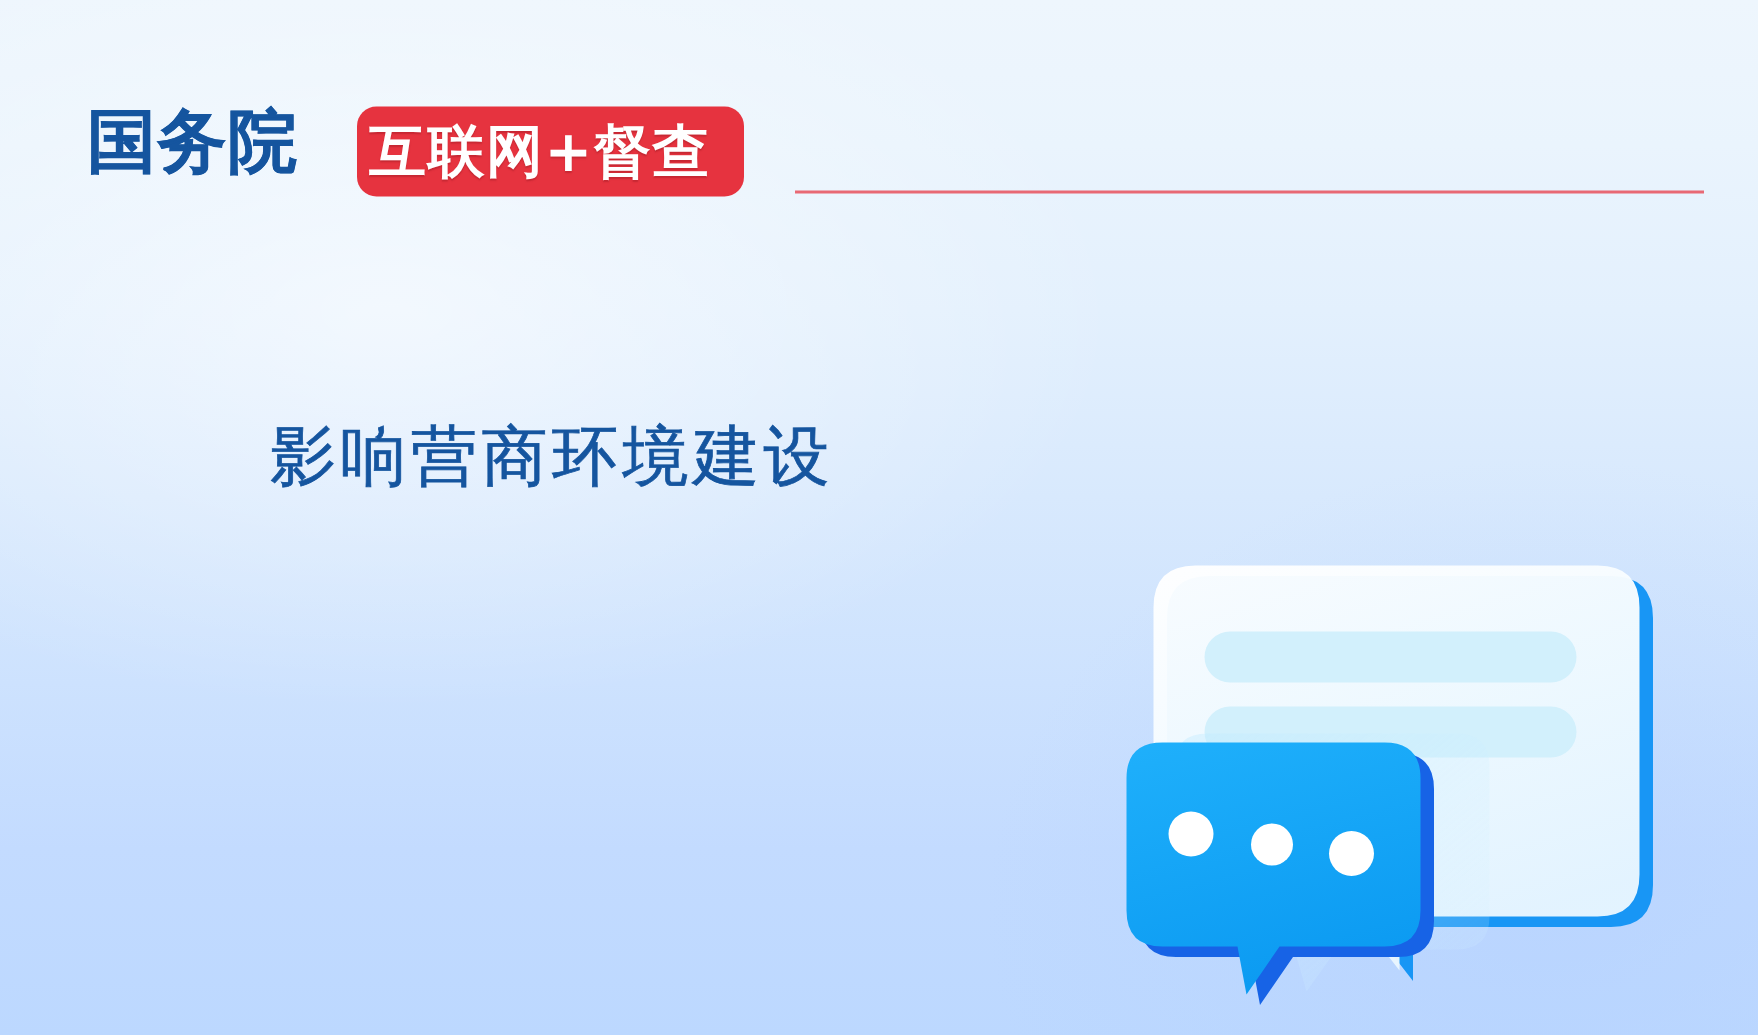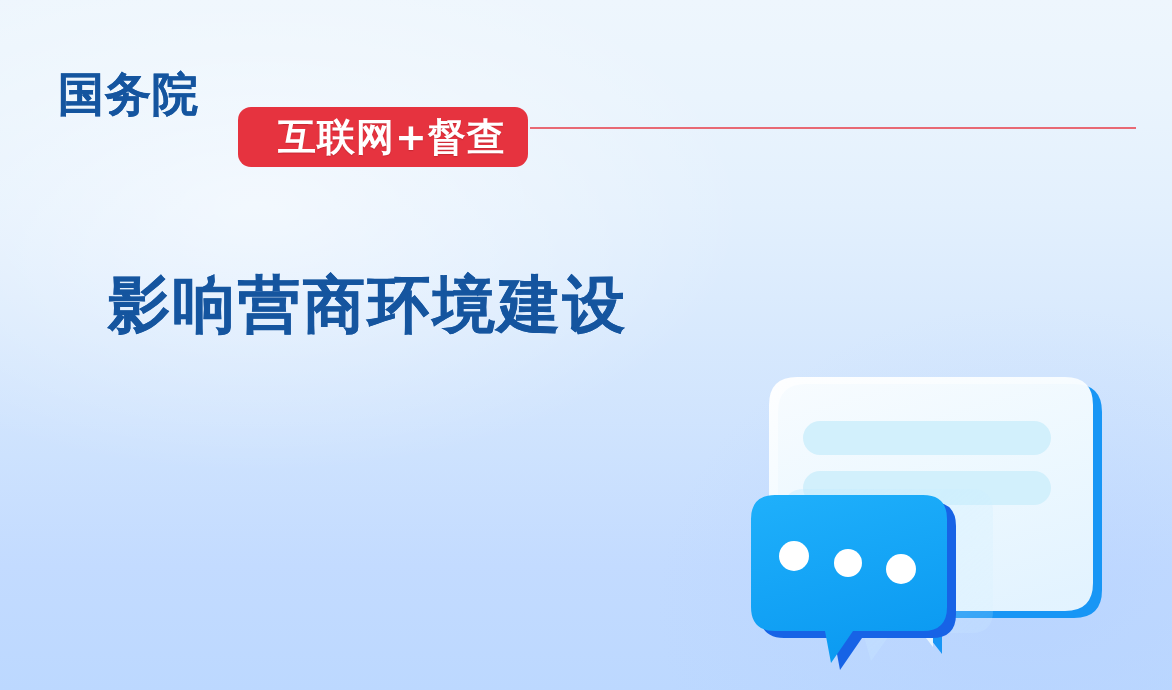--- a/index.html
+++ b/index.html
@@ -57,27 +57,26 @@
     letter-spacing: 1px;
     color: #15559f;
     white-space: nowrap;
     -webkit-text-stroke: 0.4px #15559f;
   }
   .badge {
     position: absolute;
     left: 180px;
     top: 9px;
     height: 60px;
-    padding: 0 22px 0 40px;
+    padding: 0 22px 0 8px;
     background: #e6333f;
     border-radius: 13px 13px 13px 13px;
     display: flex;
     align-items: center;
     box-sizing: border-box;
-    margin-top: 36px;
   }
   .badge-label {
     font-size: 38px;
     font-weight: bold;
     line-height: 1;
     letter-spacing: 1px;
     color: #ffffff;
     white-space: nowrap;
     text-shadow: 0 1px 1px rgba(140, 20, 30, 0.35);
   }
@@ -93,23 +92,23 @@
 
   
   #title-block {
     position: absolute;
     left: 58px;
     top: 262px;
     width: 620px;
     text-align: center;
   }
   .title-line {
-    font-size: 62px;
+    font-size: 44px;
     line-height: 86px;
-    font-weight: bold;
+    font-weight: normal;
     letter-spacing: 3px;
     color: #15559f;
     white-space: nowrap;
     -webkit-text-stroke: 0.5px #15559f;
   }
 
   
   #illustration {
     position: absolute;
     left: 745px;

